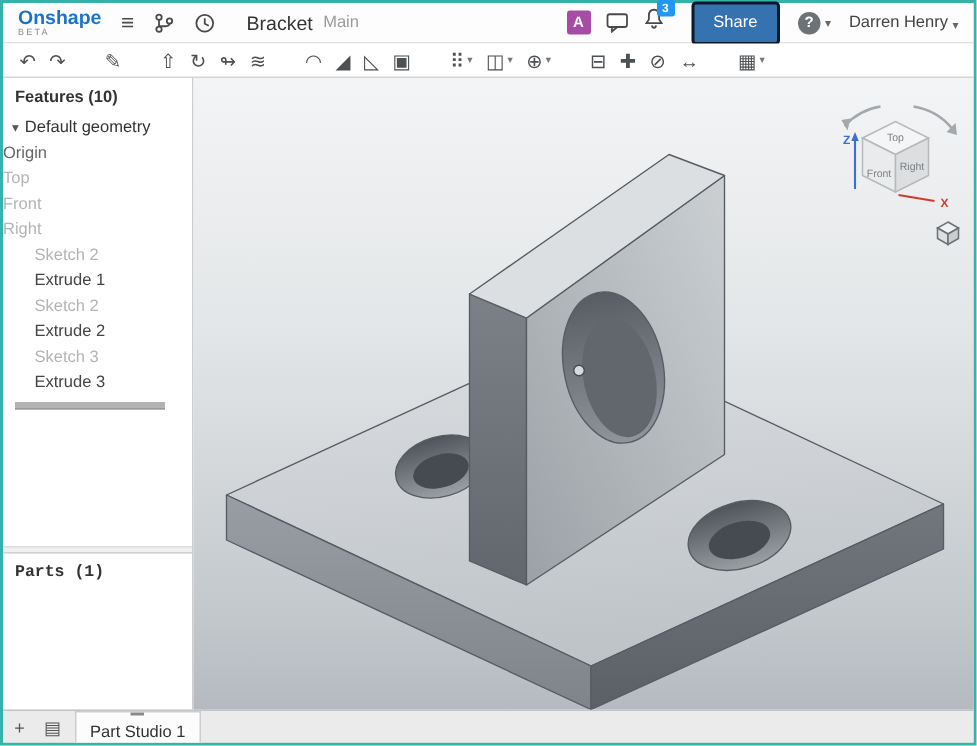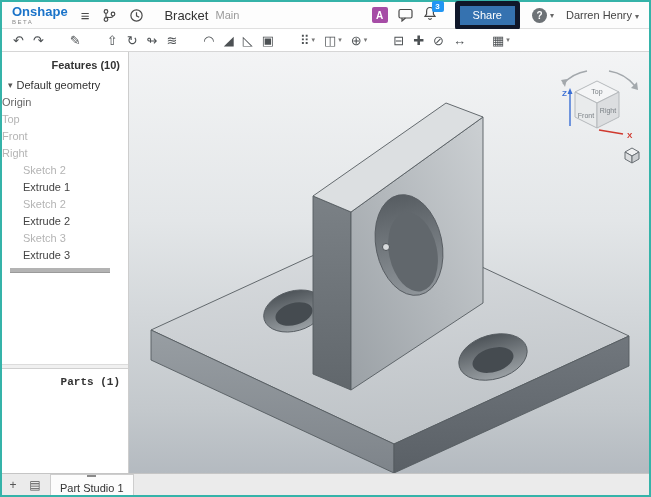--- a/index.html
+++ b/index.html
@@ -21,39 +21,39 @@
   .doc-sub { font-size:11px; color:#9a9a9a; margin-left:7px; }
   .spacer { flex:1; }
   .avatar { width:16px; height:16px; border-radius:2px; background:var(--avatar-purple,#a64ca6);
             color:#fff; font-size:10px; font-weight:bold; display:flex; align-items:center;
             justify-content:center; margin-right:10px; }
   .bell-wrap { position:relative; margin:0 4px 0 10px; }
   .badge { position:absolute; top:-5px; right:-7px; min-width:12px; height:11px;
            background:var(--badge-blue,#2196f3); color:#fff; font-size:8px; font-weight:bold;
            border-radius:2px; display:flex; align-items:center; justify-content:center; padding:0 2px; }
   .share { margin-left:14px; height:29px; padding:0 13px; background:var(--share-blue,#3572b0);
-           border:5px solid #0f172a; border-radius:3px; color:#fff; font-size:11px;
+           border:2px solid #0f172a; border-radius:3px; color:#fff; font-size:11px;
            font-family:inherit; cursor:pointer; }
   .help { display:flex; align-items:center; margin-left:12px; cursor:pointer; }
   .help-circle { width:15px; height:15px; border-radius:50%; background:#6d7276; color:#fff;
                  font-size:10px; font-weight:bold; display:flex; align-items:center; justify-content:center; }
   .caret { font-size:8px; color:#666; margin-left:3px; }
   .user { display:flex; align-items:flex-end; margin-left:12px; font-size:11px; color:#444; cursor:pointer; }
 
   
   .toolbar { height:23px; flex:0 0 23px; display:flex; align-items:center; background:#fff;
              border-bottom:1px solid #d6d6d6; padding-left:8px; }
   .tb-group { display:flex; align-items:center; margin-right:17px; }
   .tb-btn { display:flex; align-items:center; padding:1px 3px; margin-right:3px;
             border-radius:2px; cursor:pointer; }
   .tb-ic { font-size:13px; color:#4d5154; line-height:1; }
   .tb-caret { font-size:7px; color:#777; margin-left:2px; }
 
   
-  .main { flex:1; display:flex; min-height:0;text-align:right; }
+  .main { flex:1; display:flex; min-height:0; }
   .left-panel { width:127px; flex:0 0 127px; background:#fff; border-right:1px solid #cdcdcd;
                 display:flex; flex-direction:column; }
   .panel-title { font-size:11px; font-weight:bold; color:#333; padding:7px 8px 5px; }
   .features-section { height:312px; overflow:hidden; }
   .splitter { height:5px; background:#f0f0f0; border-top:1px solid #dcdcdc;
               border-bottom:1px solid #d0d0d0; cursor:row-resize; }
   .parts-section { flex:1;font-family:Liberation Mono, monospace; }
   .tree-row { height:17px; display:flex; align-items:center; font-size:11px; color:#444; cursor:pointer; }
   .tree-row.group { padding-left:6px; color:#333; }
   .tree-row.child { color:#666; }

